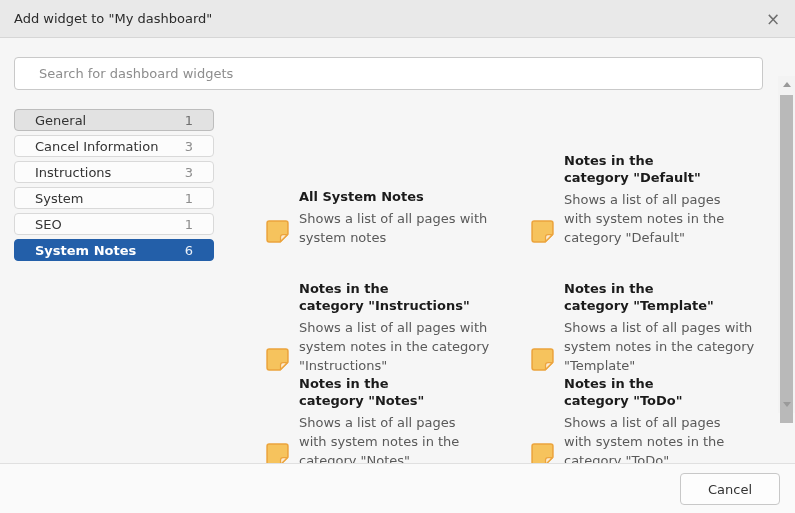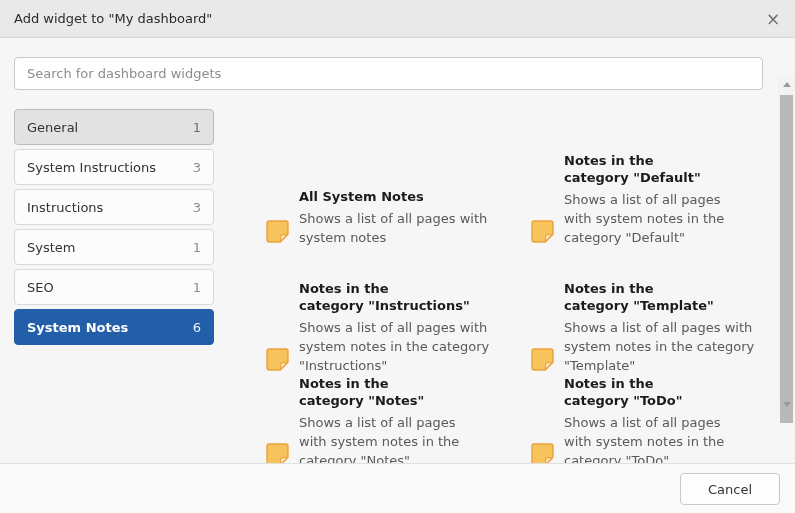--- a/index.html
+++ b/index.html
@@ -34,39 +34,39 @@
   .modal-body {
     position: absolute; top: 38px; left: 0; right: 0; bottom: 50px;
     background: #f6f6f6;
     overflow: hidden;
   }
   .search-input {
     position: absolute; left: 14px; top: 19px;
     width: 749px; height: 33px;
     border: 1px solid #c9c9c9; border-radius: 4px;
     background: #ffffff;
-    padding: 0 12px;
+    padding: 0 24px;
     font-family: "DejaVu Sans", "Liberation Sans", sans-serif;
     font-size: 13px; color: #333;
     outline: none;
   }
   .search-input::placeholder { color: #8d8d8d; opacity: 1; }
 
   
   .sidebar {
     position: absolute; left: 14px; top: 71px; width: 200px;
     display: flex; flex-direction: column; gap: 4px;
   }
   .cat-item {
-    height: 36px;
+    height: 22px;
     background: #fcfcfc;
     border: 1px solid #d9d9d9;
     border-radius: 4px;
     display: flex; align-items: center; justify-content: space-between;
-    padding: 0 12px;
+    padding: 0 20px;
     cursor: pointer;
   }
   .cat-item .cat-label { color: #333; }
   .cat-item .cat-count { color: #8d8d8d; }
   .cat-item.active {
     background: #e2e2e2;
     border-color: #bdbdbd;
   }
   .cat-item.active .cat-count { color: #6f6f6f; }
   .cat-item.selected {
@@ -159,21 +159,21 @@
 <div class="modal-body">
 
   <input class="search-input" type="text" placeholder="Search for dashboard widgets" style="">
 
   <div class="sidebar">
     <div class="cat-item active">
       <span class="cat-label">General</span>
       <span class="cat-count">1</span>
     </div>
     <div class="cat-item">
-      <span class="cat-label">System Instructions</span>
+      <span class="cat-label">Cancel Information</span>
       <span class="cat-count">3</span>
     </div>
     <div class="cat-item">
       <span class="cat-label">Instructions</span>
       <span class="cat-count">3</span>
     </div>
     <div class="cat-item">
       <span class="cat-label">System</span>
       <span class="cat-count">1</span>
     </div>

